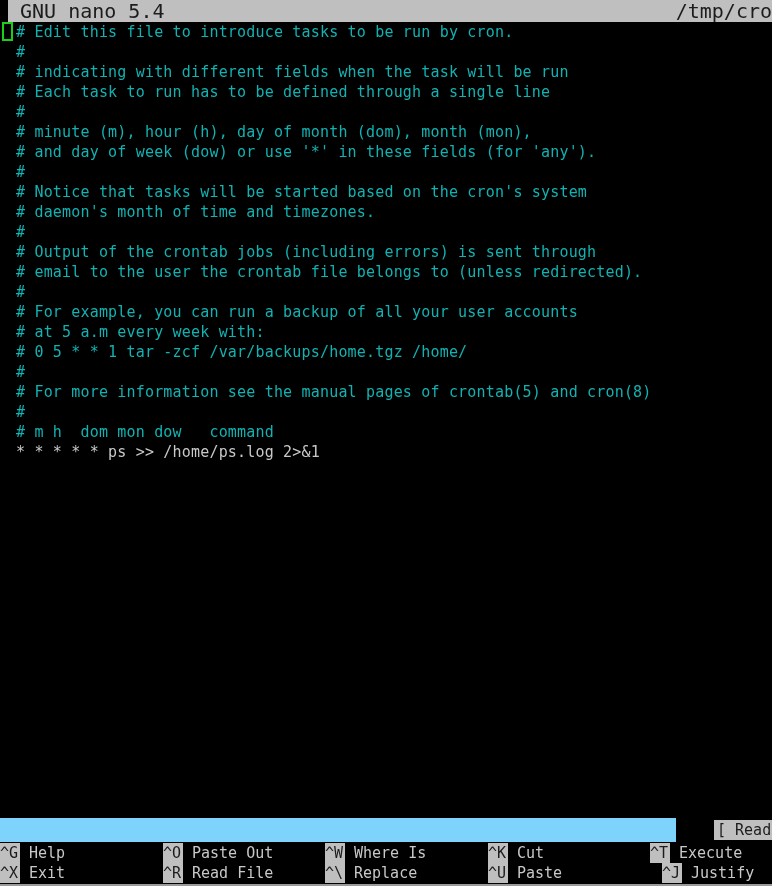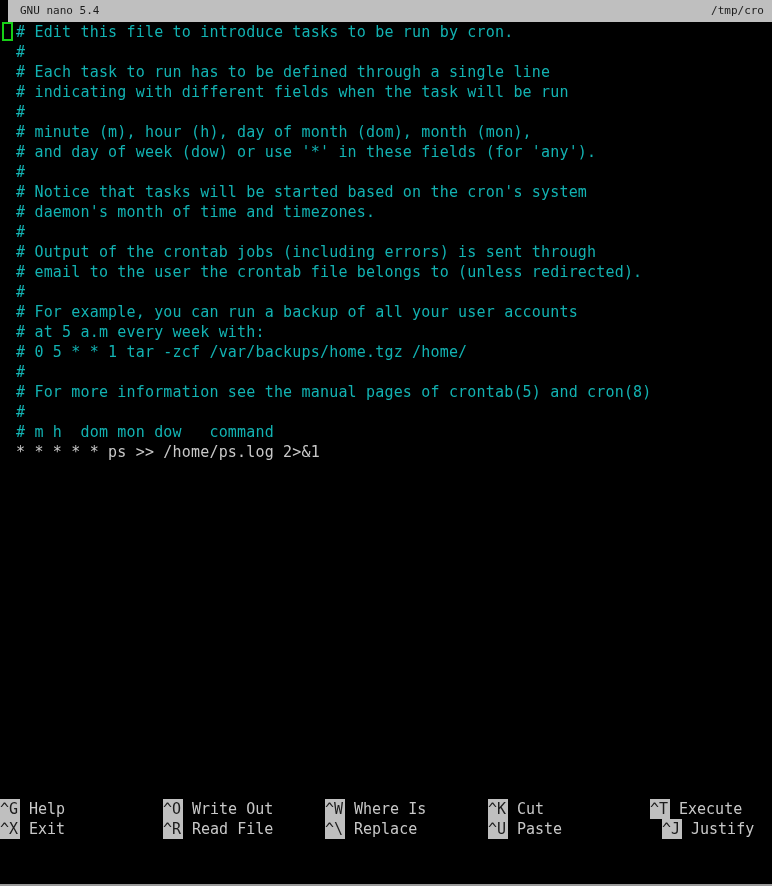--- a/index.html
+++ b/index.html
@@ -32,25 +32,25 @@
     left: 8px; top: 0;
     width: 764px; height: 22px;
     background: #bfbfbf;
     color: #1c1c1c;
     white-space: pre;
   }
   .tb-text {
     position: absolute;
     top: 2px;
     line-height: 18px;
-    font-size: 11px;
+    font-size: 20px;
     white-space: pre;
   }
   #tb-version { left: 12px; }
-  #tb-path    { right: 8px; }
+  #tb-path    { right: 0px; }
 
   
   #editor {
     position: absolute;
     left: 0; top: 22px;
     width: 772px;
     height: 796px;
     background: #000000;
     overflow: hidden;
   }
@@ -94,21 +94,21 @@
     padding: 0 1px 0 3px;
     font-size: 15px;
     overflow: hidden;
     width: 58px;
     box-sizing: border-box;
   }
 
   
   #shortcutbar {
     position: absolute;
-    left: 0; top: 798px;
+    left: 0; top: 842px;
     width: 772px; height: 44px;
     background: #000000;
   }
   .sc-row {
     position: relative;
     height: 20px;
     width: 772px;
   }
   #sc-row1 { top: 1px; }
   #sc-row2 { top: 1px; }
@@ -150,22 +150,22 @@
     <div id="titlebar-inner">
       <span class="tb-text" id="tb-version">GNU nano 5.4</span>
       <span class="tb-text" id="tb-path">/tmp/cro</span>
     </div>
   </div>
 
   <div id="editor">
     <div id="lines-host">
         <div class="line comment"># Edit this file to introduce tasks to be run by cron.</div>
         <div class="line comment">#</div>
+        <div class="line comment"># indicating with different fields when the task will be run</div>
         <div class="line comment"># Each task to run has to be defined through a single line</div>
-        <div class="line comment"># indicating with different fields when the task will be run</div>
         <div class="line comment">#</div>
         <div class="line comment"># minute (m), hour (h), day of month (dom), month (mon),</div>
         <div class="line comment"># and day of week (dow) or use '*' in these fields (for 'any').</div>
         <div class="line comment">#</div>
         <div class="line comment"># Notice that tasks will be started based on the cron's system</div>
         <div class="line comment"># daemon's month of time and timezones.</div>
         <div class="line comment">#</div>
         <div class="line comment"># Output of the crontab jobs (including errors) is sent through</div>
         <div class="line comment"># email to the user the crontab file belongs to (unless redirected).</div>
         <div class="line comment">#</div>
@@ -181,21 +181,21 @@
     <div id="cursor"></div>
   </div>
 
   <div id="statusline">
     <div id="statusmsg">[ Read</div>
   </div>
 
   <div id="shortcutbar">
     <div class="sc-row" id="sc-row1">
         <div class="sc" style="left: 0px;"><span class="sc-key">^G</span><span class="sc-label">Help</span></div>
-        <div class="sc" style="left: 163px;"><span class="sc-key">^O</span><span class="sc-label">Write Out</span></div>
+        <div class="sc" style="left: 163px;"><span class="sc-key">^O</span><span class="sc-label">Paste Out</span></div>
         <div class="sc" style="left: 325px;"><span class="sc-key">^W</span><span class="sc-label">Where Is</span></div>
         <div class="sc" style="left: 488px;"><span class="sc-key">^K</span><span class="sc-label">Cut</span></div>
         <div class="sc" style="left: 650px;"><span class="sc-key">^T</span><span class="sc-label">Execute</span></div>
       </div>
     <div class="sc-row" id="sc-row2">
         <div class="sc" style="left: 0px;"><span class="sc-key">^X</span><span class="sc-label">Exit</span></div>
         <div class="sc" style="left: 163px;"><span class="sc-key">^R</span><span class="sc-label">Read File</span></div>
         <div class="sc" style="left: 325px;"><span class="sc-key">^\</span><span class="sc-label">Replace</span></div>
         <div class="sc" style="left: 488px;"><span class="sc-key">^U</span><span class="sc-label">Paste</span></div>
         <div class="sc" style="left: 650px; padding-left: 12px;"><span class="sc-key">^J</span><span class="sc-label">Justify</span></div>

